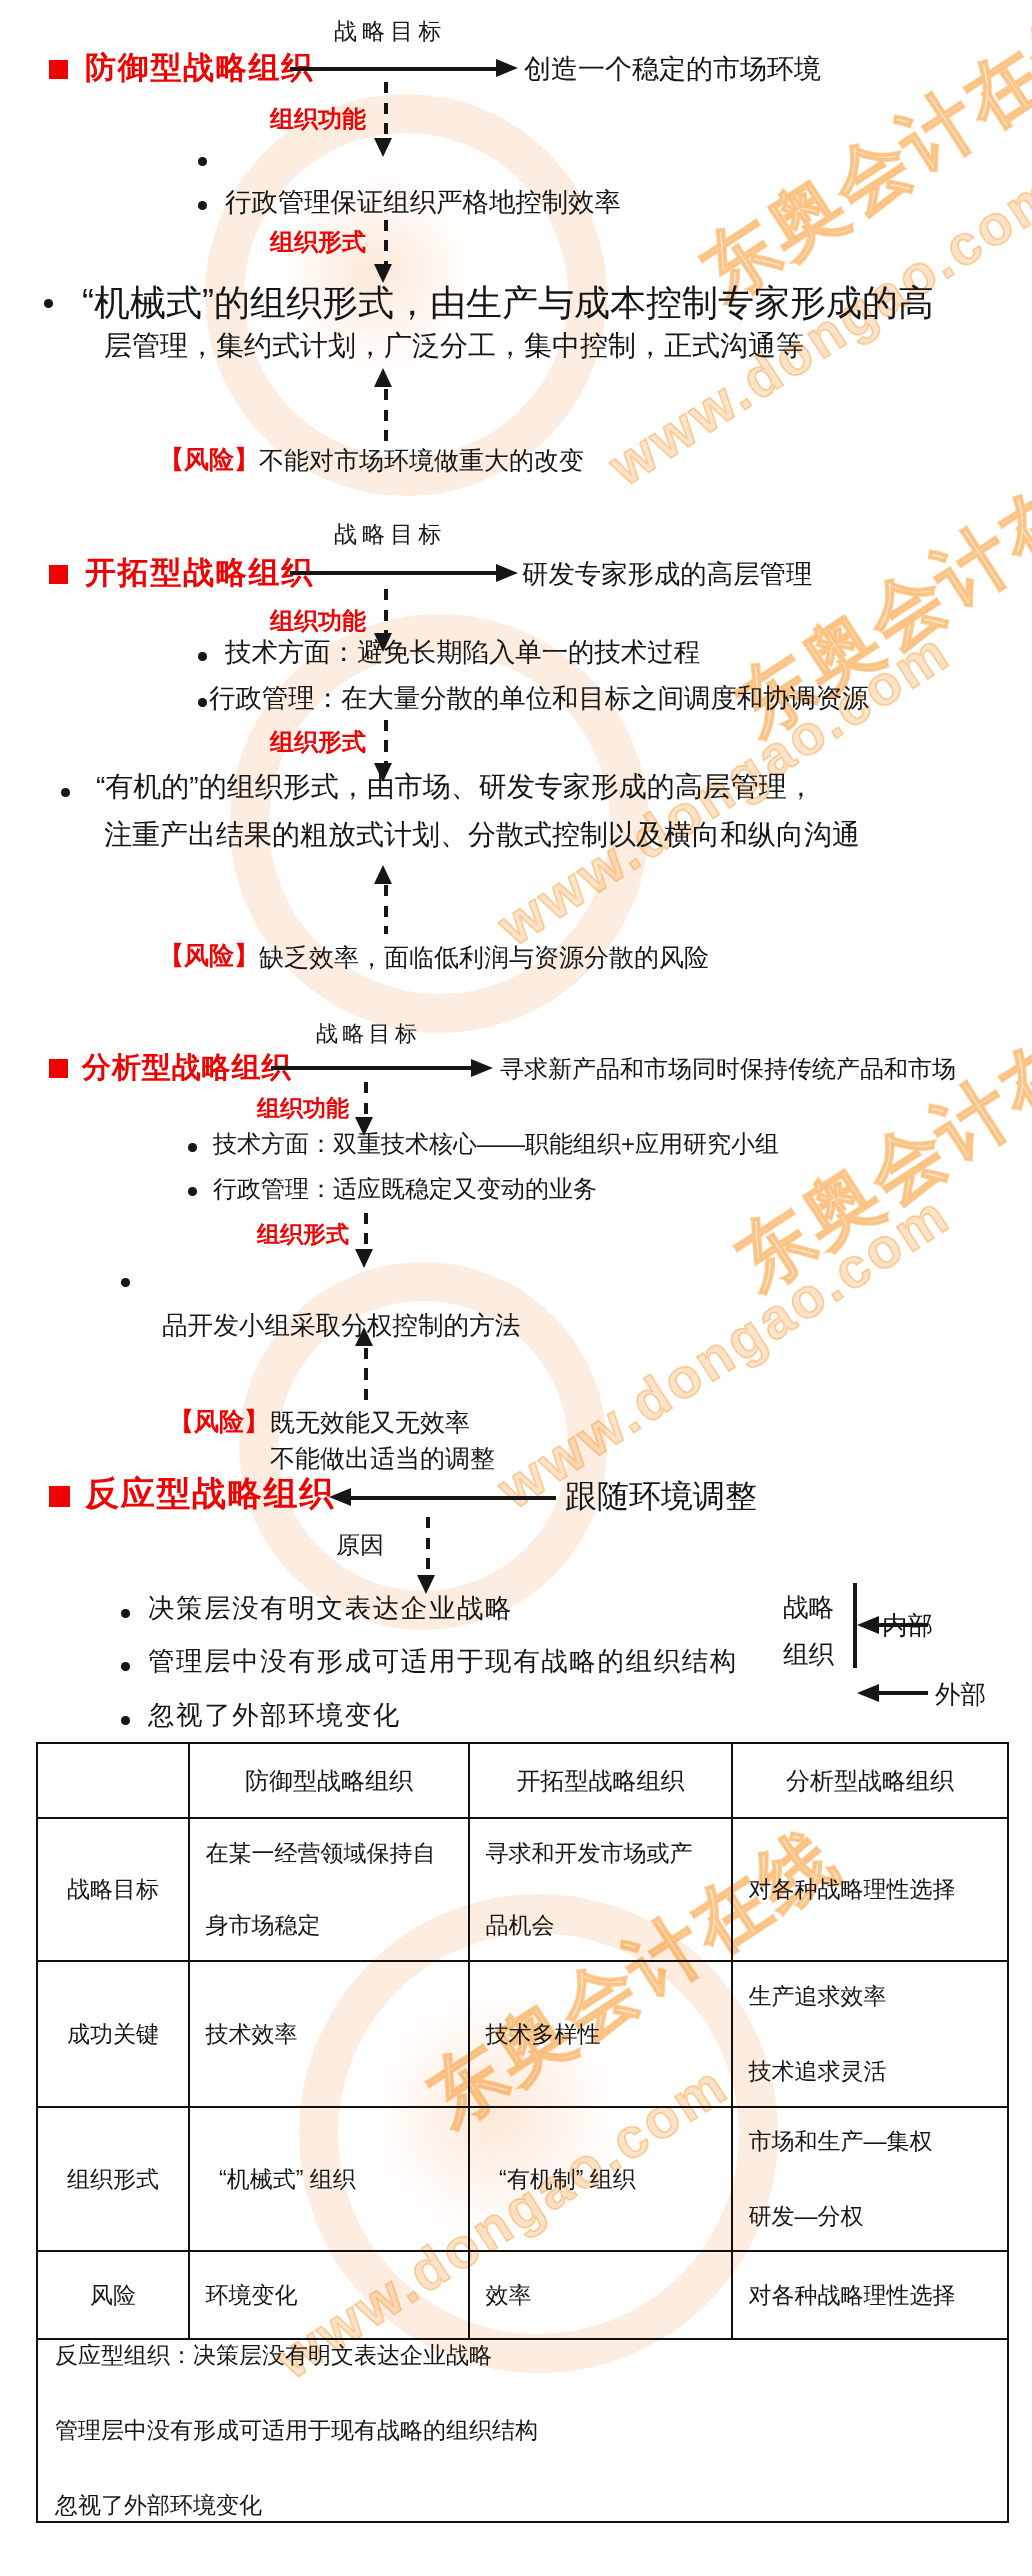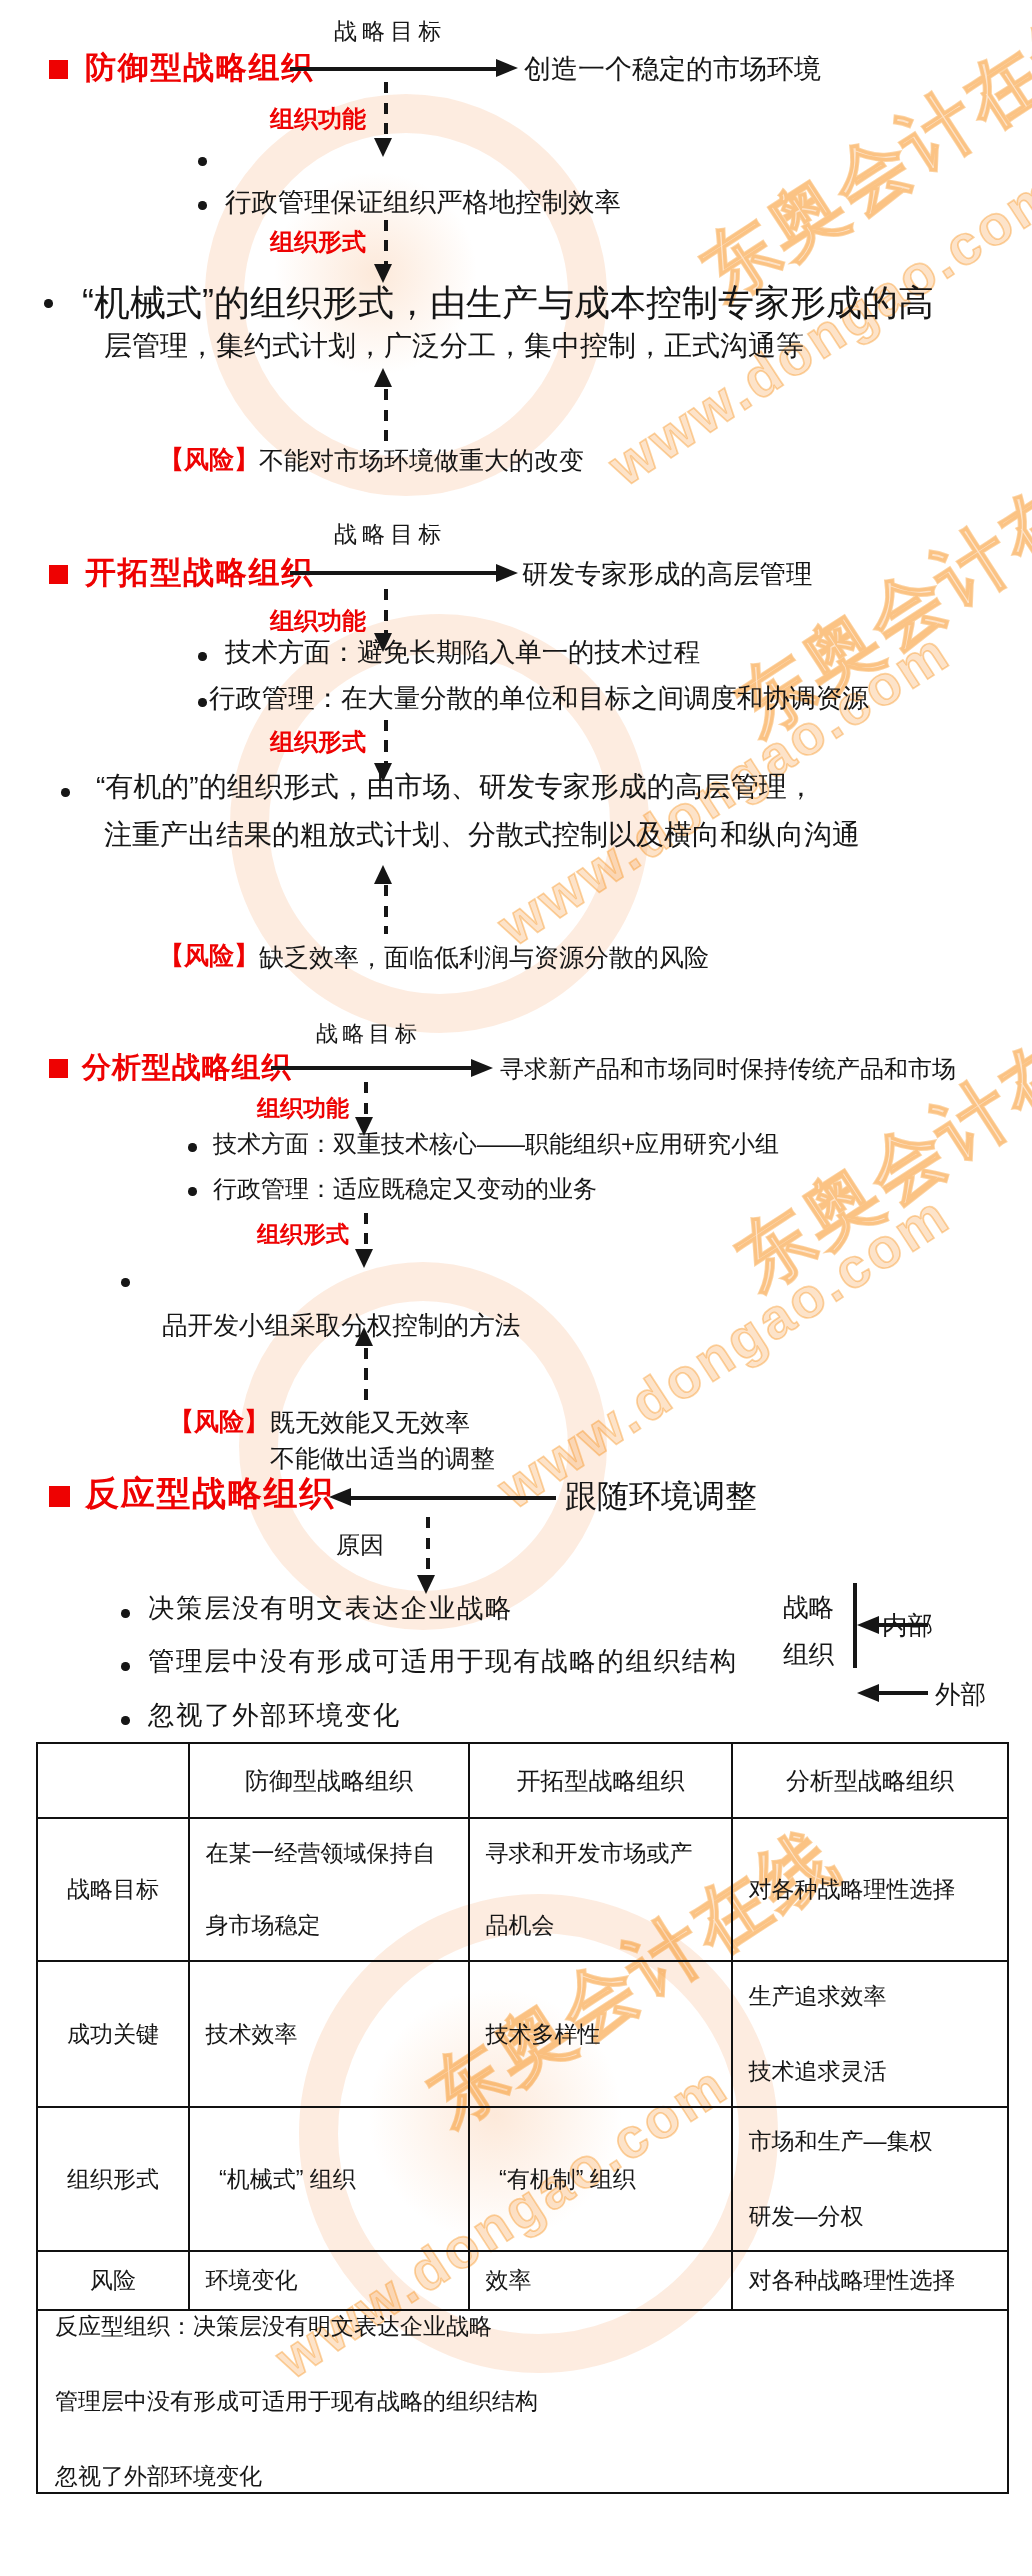--- a/index.html
+++ b/index.html
@@ -217,21 +217,21 @@
     </tr>
     <tr style="height:144px;">
       <td class="lbl">组织形式</td>
       <td class="q">“机械式” 组织</td>
       <td class="q">“有机制” 组织</td>
       <td class="g2b">
         <div>市场和生产—集权</div>
         <div>研发—分权</div>
       </td>
     </tr>
-    <tr style="height:59px;margin-top:17px;">
+    <tr style="height:88px;margin-top:17px;">
       <td class="lbl">风险</td>
       <td>环境变化</td>
       <td>效率</td>
       <td>对各种战略理性选择</td>
     </tr>
     <tr style="height:181px;">
       <td class="foot" colspan="4">
         <div>反应型组织：决策层没有明文表达企业战略</div>
         <div>管理层中没有形成可适用于现有战略的组织结构</div>
         <div>忽视了外部环境变化</div>

